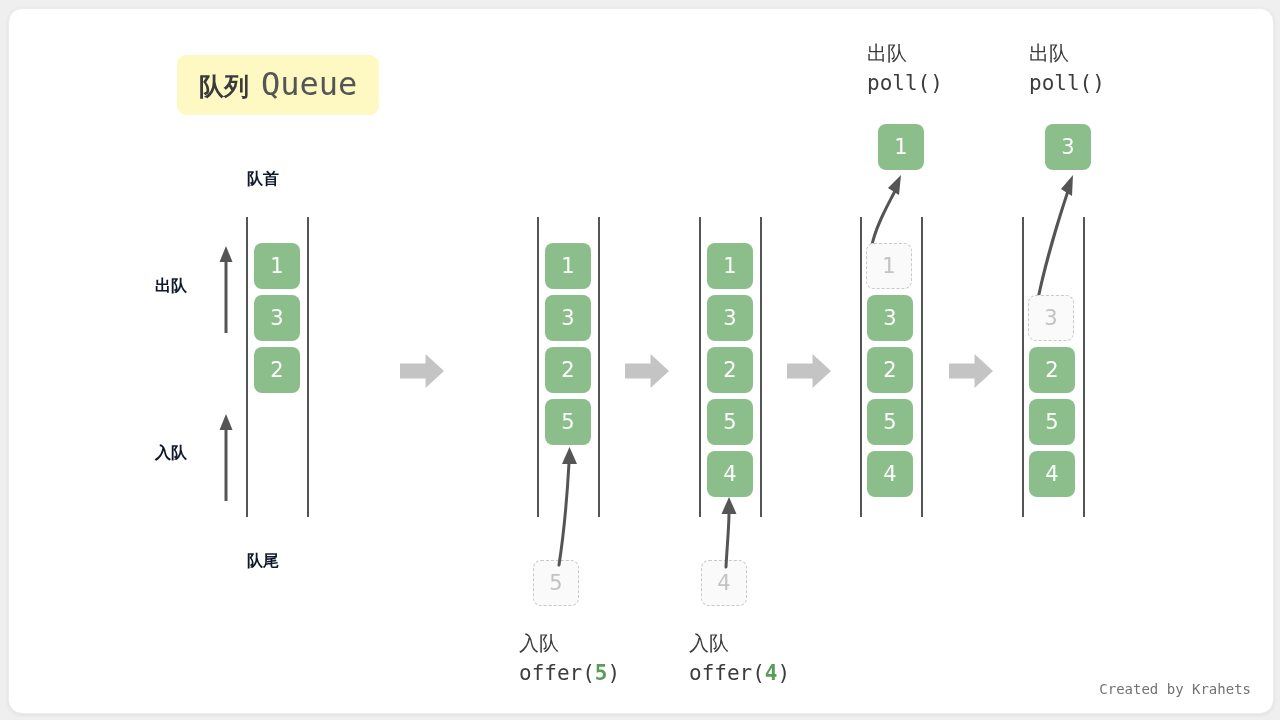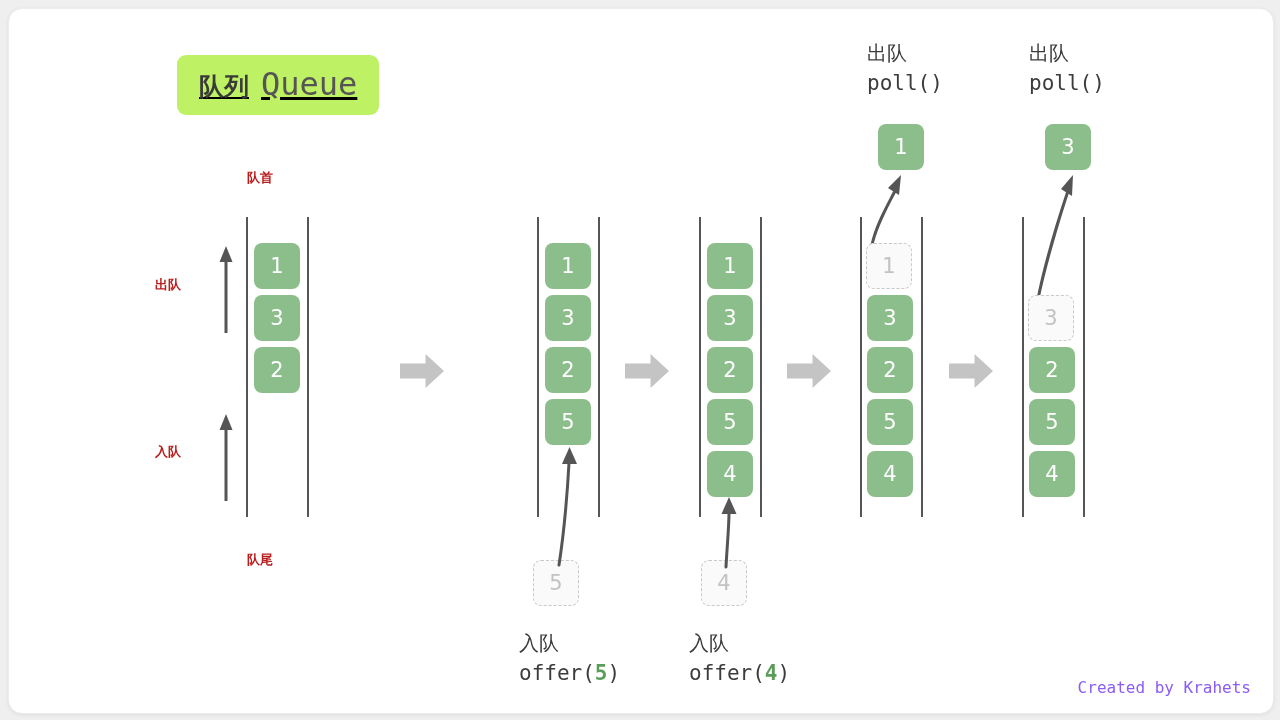--- a/index.html
+++ b/index.html
@@ -17,38 +17,37 @@
     border:1px solid #ececec;
     box-shadow:0 1px 4px rgba(0,0,0,0.07);
     overflow:hidden;
   }
   .abs{position:absolute;}
 
   
   #title-badge{
     left:168px;top:46px;
     padding:10px 22px 12px 22px;
-    background:#bef264;
+    background:#fef9c3;
     border-radius:9px;
     display:flex;align-items:baseline;gap:12px;
     white-space:nowrap;
-    text-decoration:underline;
   }
   #title-badge .cn{
     font-size:25px;font-weight:bold;color:#3a3a3a;
     font-family:"DejaVu Sans","Liberation Sans",sans-serif;
   }
   #title-badge .en{
     font-size:32px;color:#555;
     font-family:"DejaVu Sans Mono","Liberation Mono",monospace;
   }
 
   
   .label-cn{
-    font-size:13px;font-weight:bold;color:#b91c1c;
+    font-size:16px;font-weight:bold;color:#0f172a;
     font-family:Liberation Serif, serif;
     white-space:nowrap;
   }
   .caption{
     text-align:left;white-space:nowrap;line-height:1.45;
   }
   .caption .cn{
     display:block;font-size:20px;color:#3c3c3c;
     font-family:"DejaVu Sans","Liberation Sans",sans-serif;
   }
@@ -85,21 +84,21 @@
     width:44px;height:34px;
     background:#c4c4c4;
     clip-path:polygon(0% 28%,58% 28%,58% 0%,100% 50%,58% 100%,58% 72%,0% 72%);
   }
 
   
   .updown-arrow{overflow:visible;}
 
   #credit{
     right:22px;bottom:16px;
-    font-size:16px;color:#8b5cf6;
+    font-size:14px;color:#737373;
     font-family:"DejaVu Sans Mono","Liberation Mono",monospace;
     white-space:nowrap;
   }
 </style>
 </head>
 <body>
 
 <div id="card">
 
   <div class="abs" id="title-badge">

